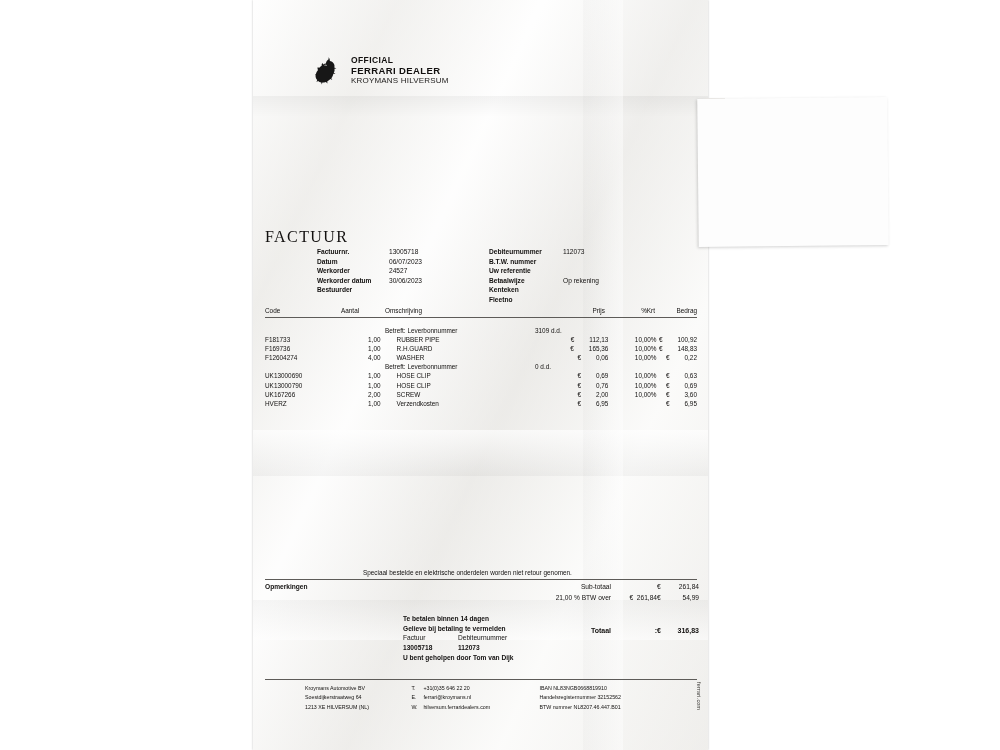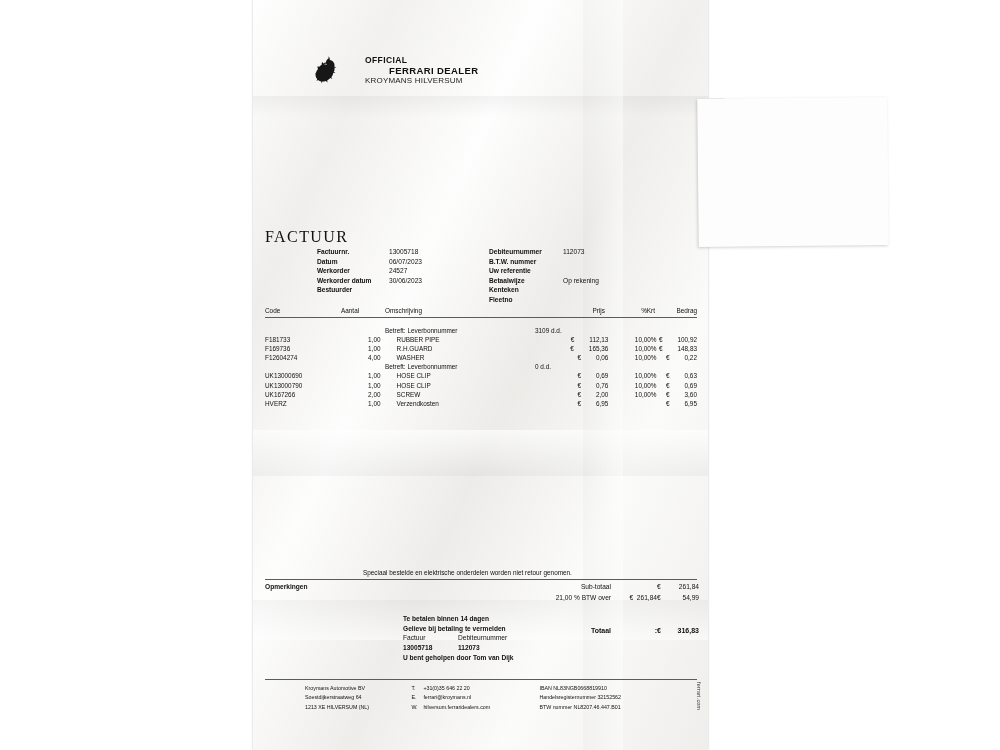--- a/index.html
+++ b/index.html
@@ -71,27 +71,27 @@
     height: 148px;
     background: #eceae7;
   }
 
   
   #header {
     position: absolute;
     left: 62px;
     top: 55px;
     display: flex;
-    align-items: center;
-    gap: 24px;
+    align-items: flex-end;
+    gap: 10px;
   }
   #horse-icon { width: 26px; height: 30px; }
   .hdr-lines { line-height: 1.18; }
   .hdr-l1 { font-size: 8.5px; font-weight: bold; letter-spacing: 0.4px; }
-  .hdr-l2 { font-size: 9.5px; font-weight: bold; letter-spacing: 0.4px; margin-left: 24px; }
+  .hdr-l2 { font-size: 9.5px; font-weight: bold; letter-spacing: 0.4px; }
   .hdr-l3 { font-size: 8px; letter-spacing: 0.2px; color: #1c1a19; }
 
   #factuur-title {
     position: absolute;
     left: 12px;
     top: 228px;
     font-size: 16px;
     letter-spacing: 1.4px;
     font-family: "Liberation Serif", serif;
   }

